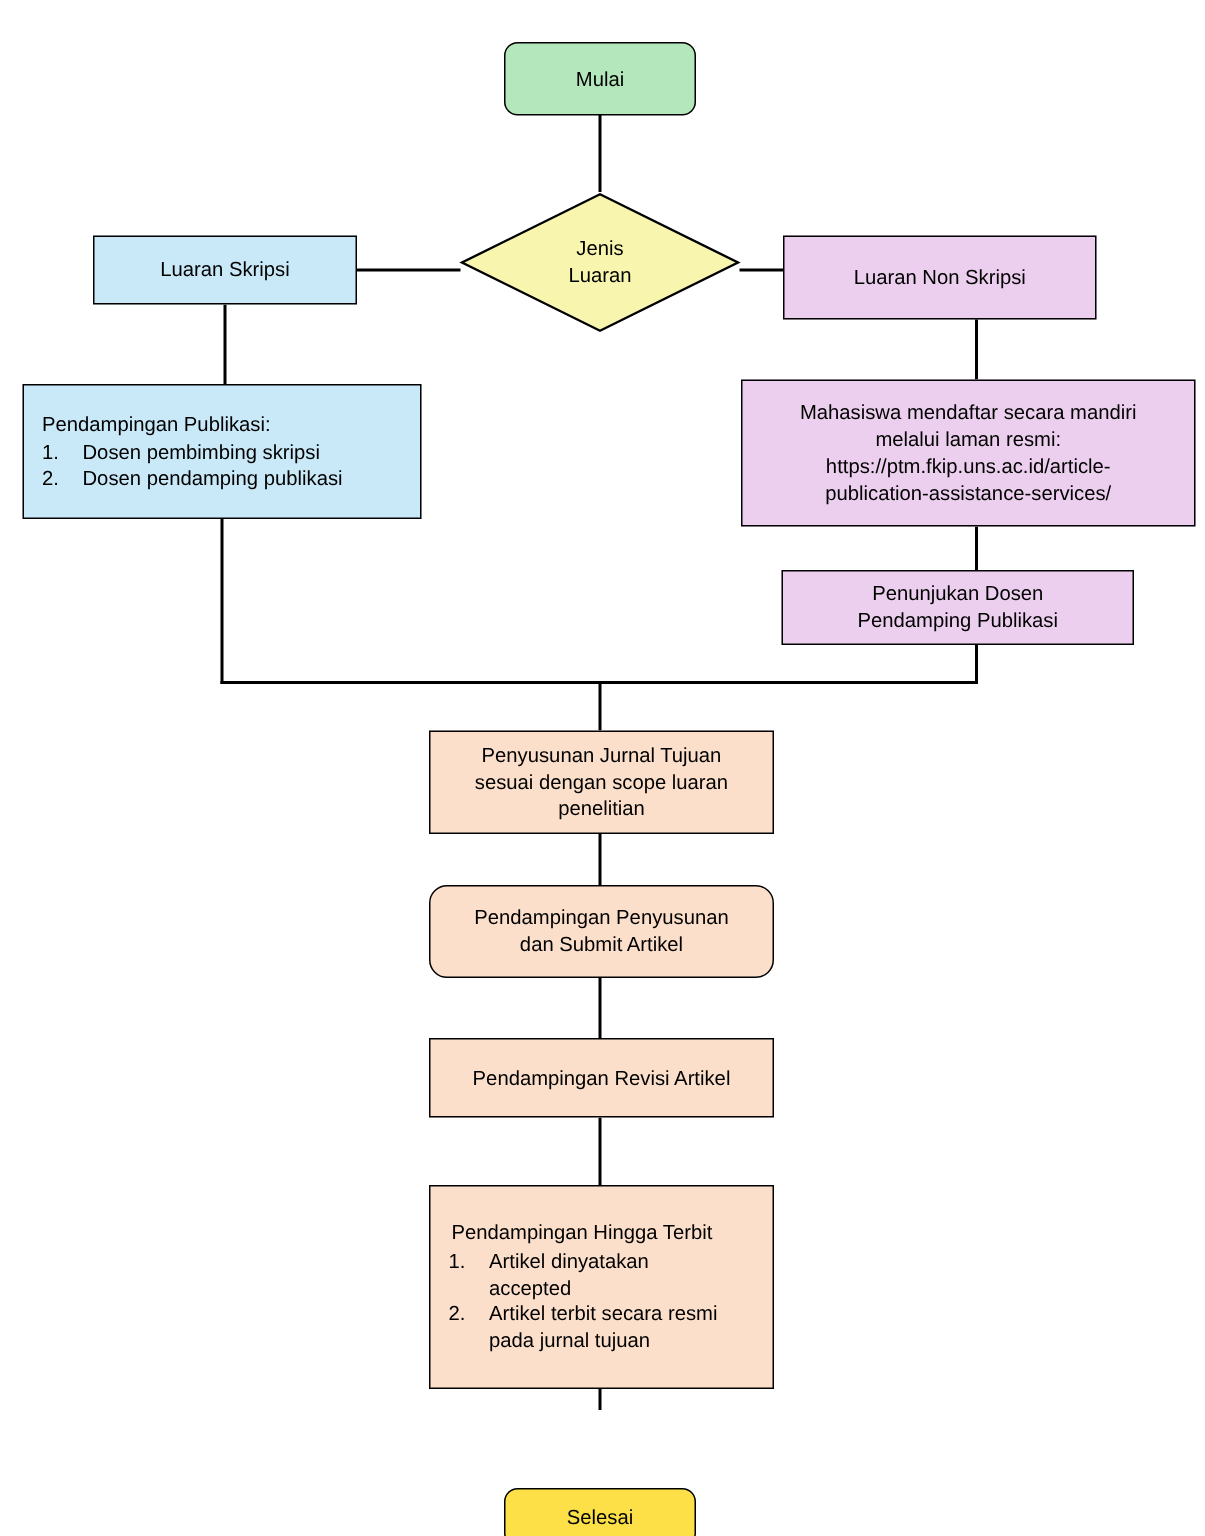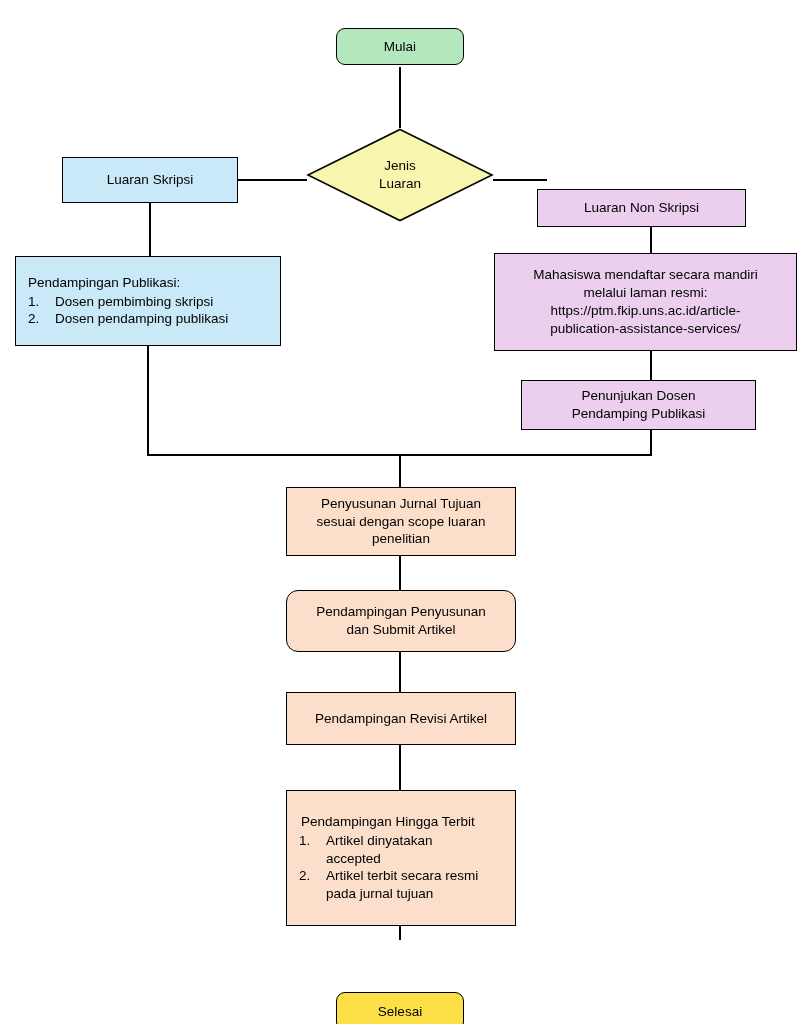--- a/index.html
+++ b/index.html
@@ -76,21 +76,21 @@
   <div class="line" style="left:650px; top:203px; width:2px; height:50px;"></div>
   <div class="line" style="left:650px; top:351px; width:2px; height:29px;"></div>
   <div class="line" style="left:650px; top:430px; width:2px; height:26px;"></div>
   <div class="line" style="left:147px; top:454px; width:505px; height:2px;"></div>
   <div class="line" style="left:399px; top:455px; width:2px; height:32px;"></div>
   <div class="line" style="left:399px; top:556px; width:2px; height:34px;"></div>
   <div class="line" style="left:399px; top:652px; width:2px; height:40px;"></div>
   <div class="line" style="left:399px; top:745px; width:2px; height:45px;"></div>
   <div class="line" style="left:399px; top:926px; width:2px; height:14px;"></div>
 
-  <div class="node rounded" style="left: 336px; top: 28px; width: 128px; height: 37px; background-color: rgb(181, 231, 188);">
+  <div class="node rounded" style="left: 336px; top: 28px; width: 128px; height: 49px; background-color: rgb(181, 231, 188);">
     <span>Mulai</span>
   </div>
 
   <div class="diamond-wrap" style="left:306px; top:128px; width:188px; height:94px;">
     <svg width="188" height="94" viewBox="0 0 188 94">
       <polygon points="94,1.5 186,47 94,92.5 2,47" stroke="#000" stroke-width="1.6" fill="#f8f6ae"></polygon>
     </svg>
     <div class="diamond-label">Jenis
 Luaran</div>
   </div>
@@ -104,21 +104,21 @@
     <div class="list-row">
       <span class="list-num">1.</span>
       <span class="list-text">Dosen pembimbing skripsi</span>
     </div>
     <div class="list-row">
       <span class="list-num">2.</span>
       <span class="list-text">Dosen pendamping publikasi</span>
     </div>
   </div>
 
-  <div class="node" style="left: 537px; top: 157px; width: 209px; height: 38px; background-color: rgb(236, 207, 238); margin-top: 32px;">
+  <div class="node" style="left: 522px; top: 157px; width: 209px; height: 56px; background-color: rgb(236, 207, 238);">
     <span>Luaran Non Skripsi</span>
   </div>
 
   <div class="node" style="left: 494px; top: 253px; width: 303px; height: 98px; background-color: rgb(236, 207, 238);">
     <span>Mahasiswa mendaftar secara mandiri
 melalui laman resmi:
 https://ptm.fkip.uns.ac.id/article-
 publication-assistance-services/</span>
   </div>
 

